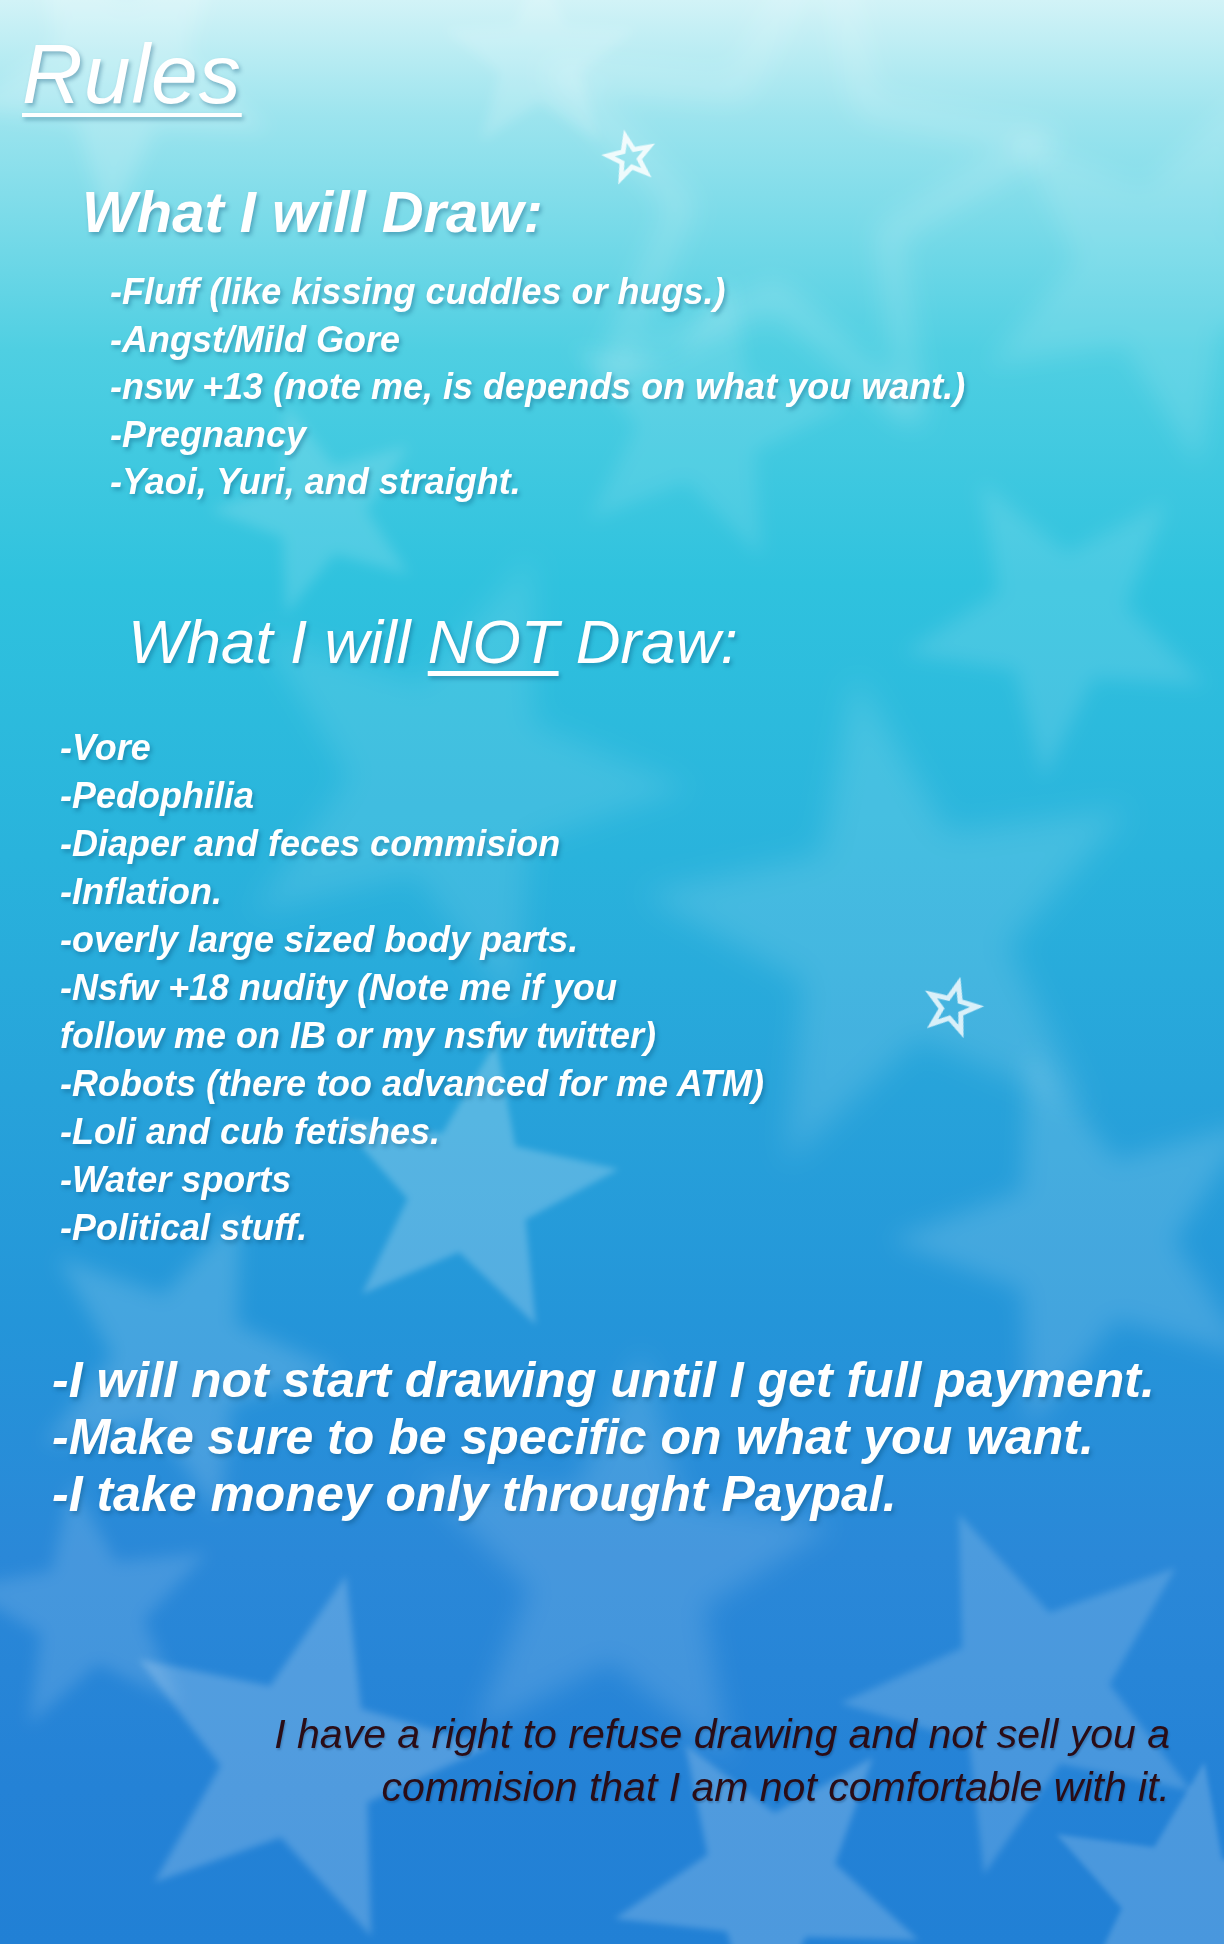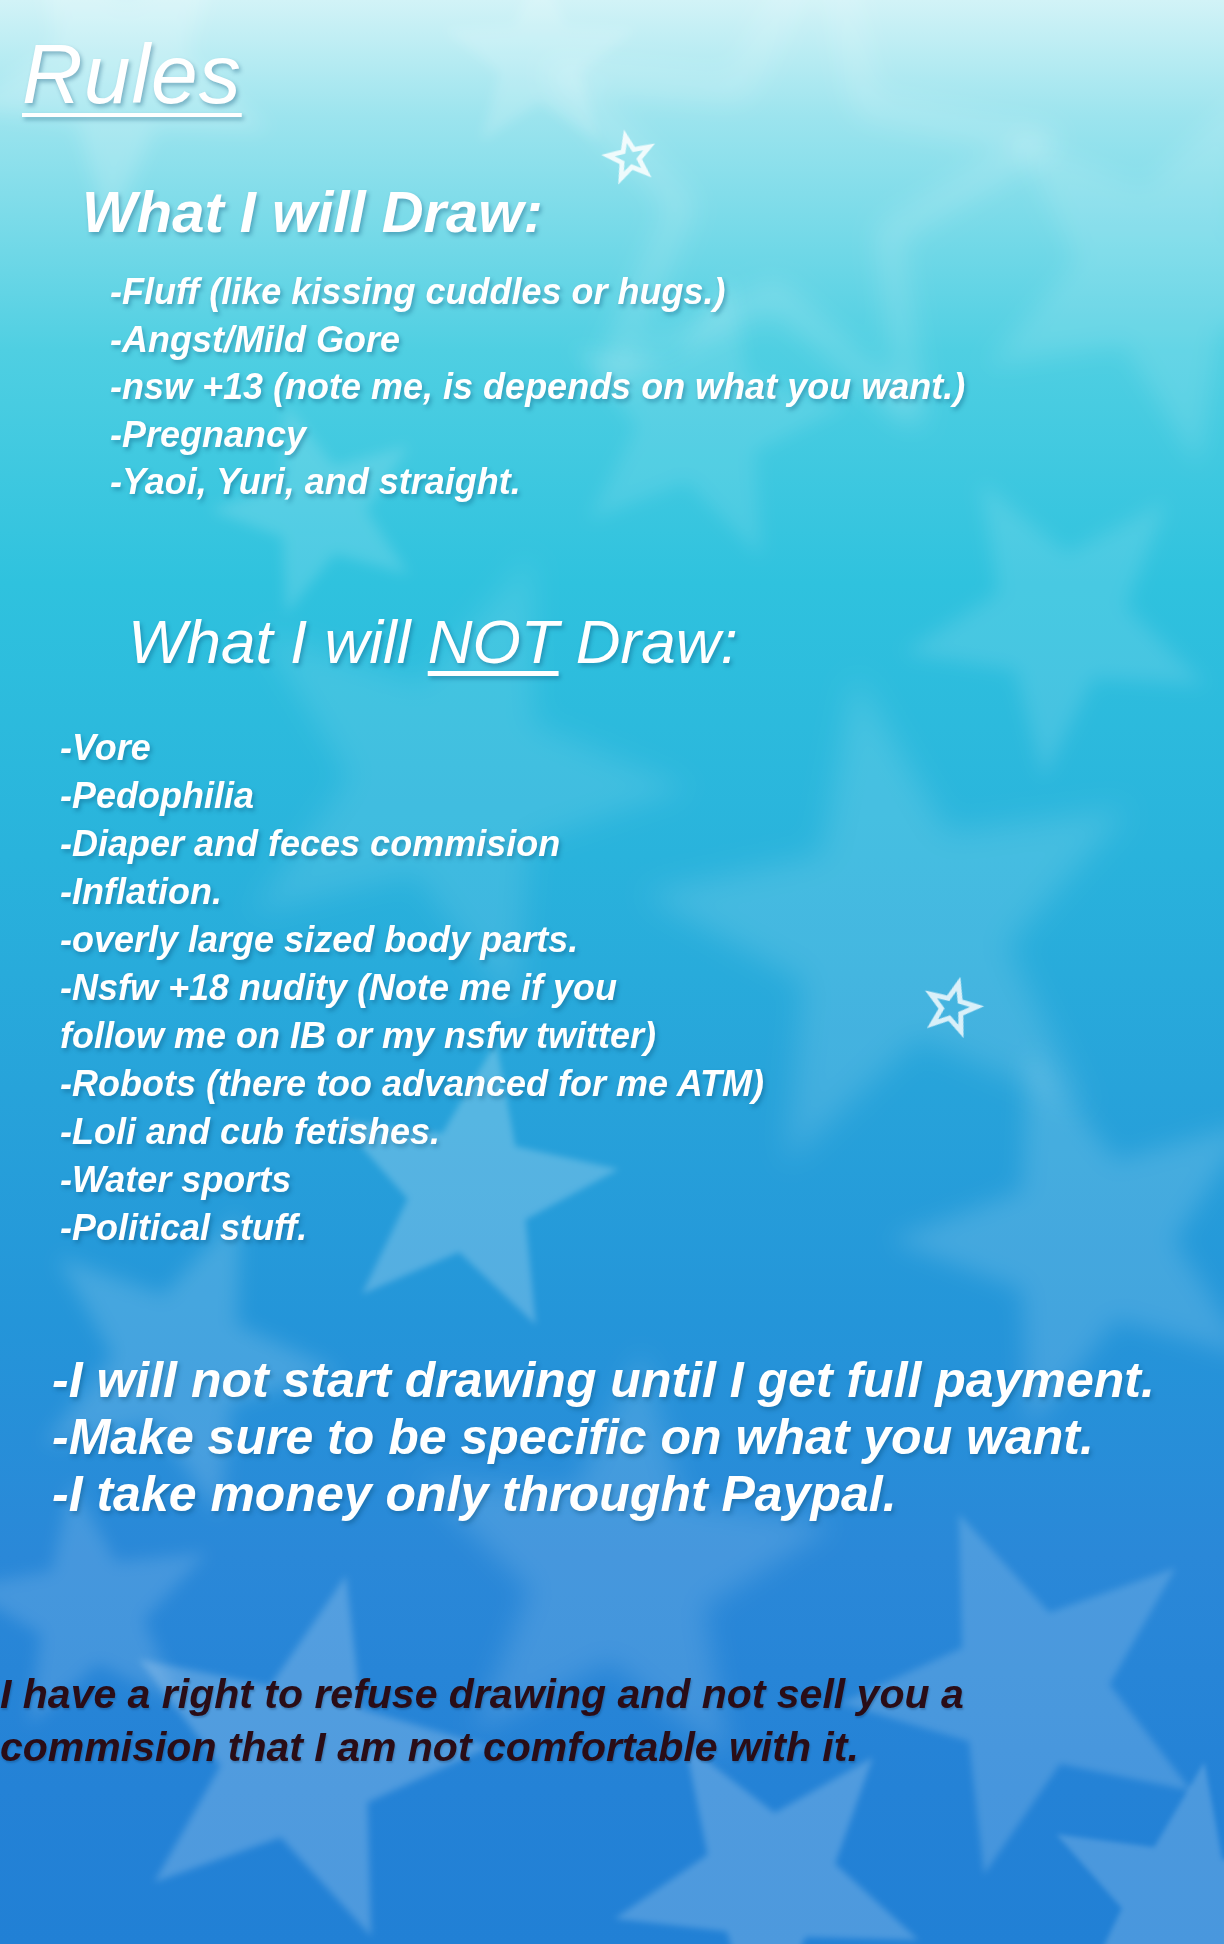--- a/index.html
+++ b/index.html
@@ -24,22 +24,22 @@
     padding-left:22px;
   }
   .h-draw{top:178px;left:82px;font-size:58px;font-weight:bold;text-align:center;}
   .h-notdraw{top:606px;left:100px;font-size:62px;font-weight:normal;margin-left:28px;}
   .h-notdraw .u{text-decoration:underline;text-decoration-thickness:5px;text-underline-offset:8px;}
   .list{font-weight:bold;font-size:36px;}
   .list-draw{top:268px;left:70px;line-height:47.6px;margin-left:40px;}
   .list-notdraw{top:724px;left:60px;line-height:48px;}
   .list-payment{top:1352px;left:52px;font-weight:bold;font-size:50px;line-height:57px;}
   .disclaimer{
-    top:1668px;left:0;width:1170px;text-align:left;
-    font-weight:bold;font-size:41px;line-height:53px;
+    top:1708px;left:0;width:1170px;text-align:right;
+    font-weight:normal;font-size:41px;line-height:53px;
     color:#2a0d17;text-shadow:1px 2px 2px rgba(0,40,80,0.25);
   }
 </style>
 </head>
 <body>
 
 <div class="canvas">
 
   <svg class="stars" width="1224" height="1944" viewBox="0 0 1224 1944">
     <defs>

